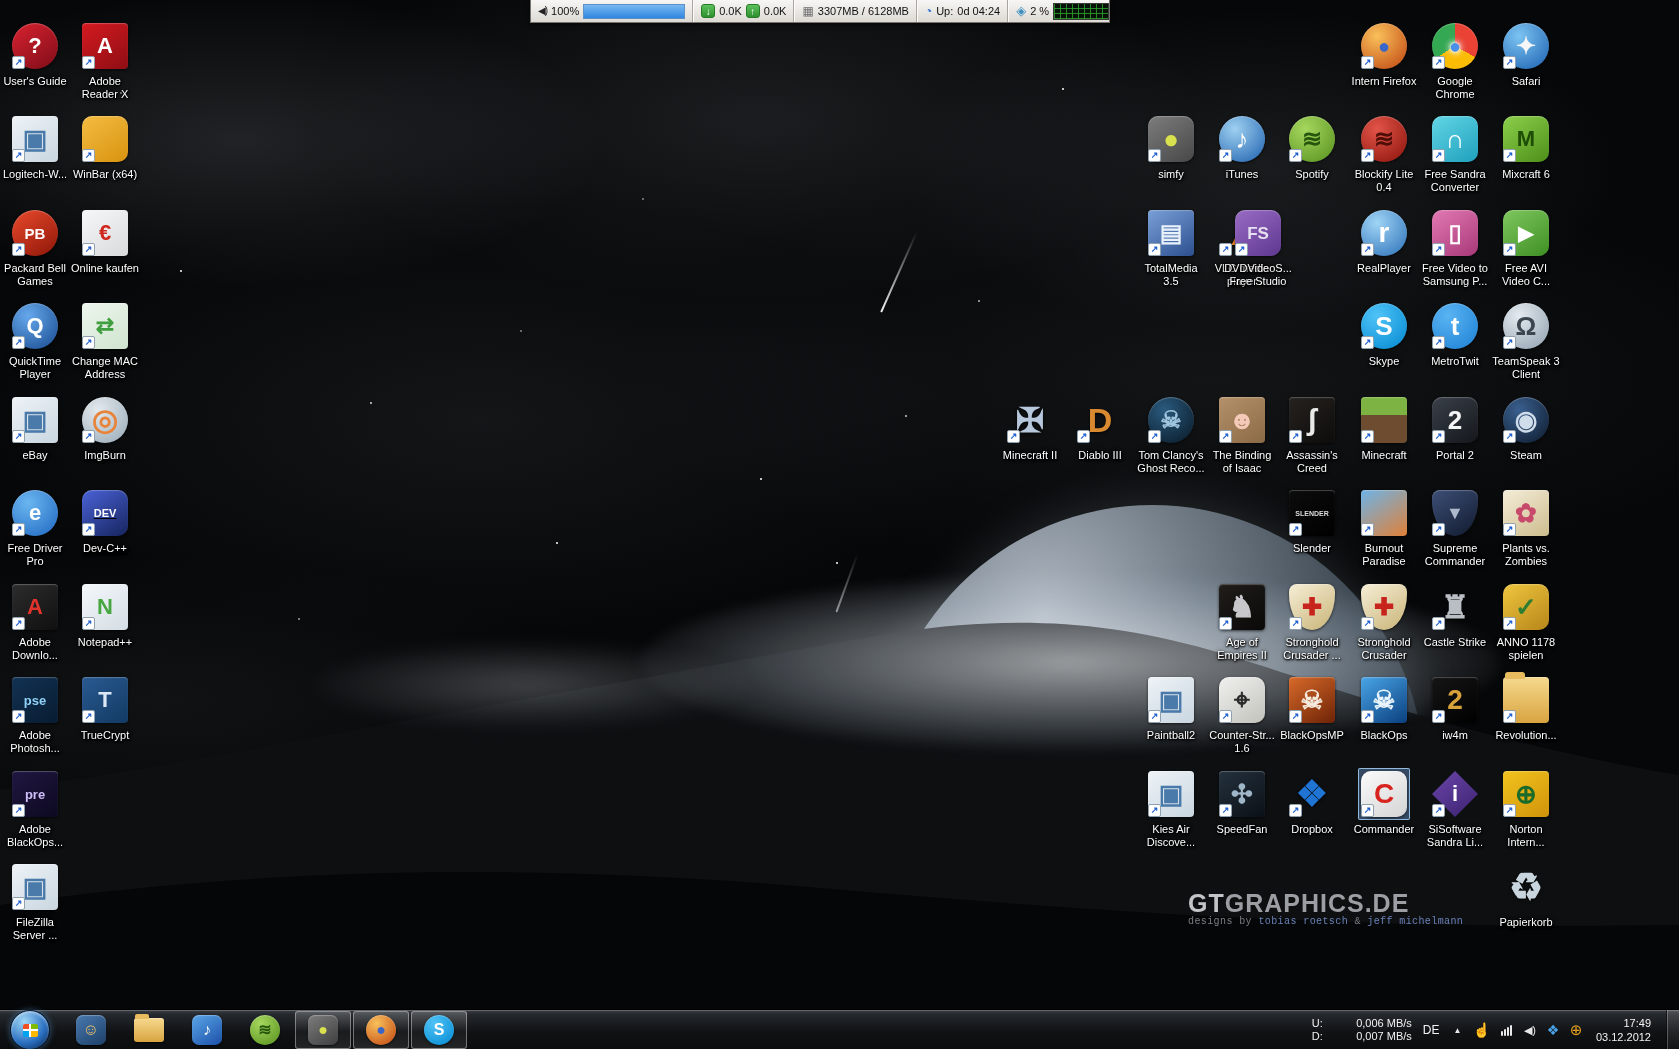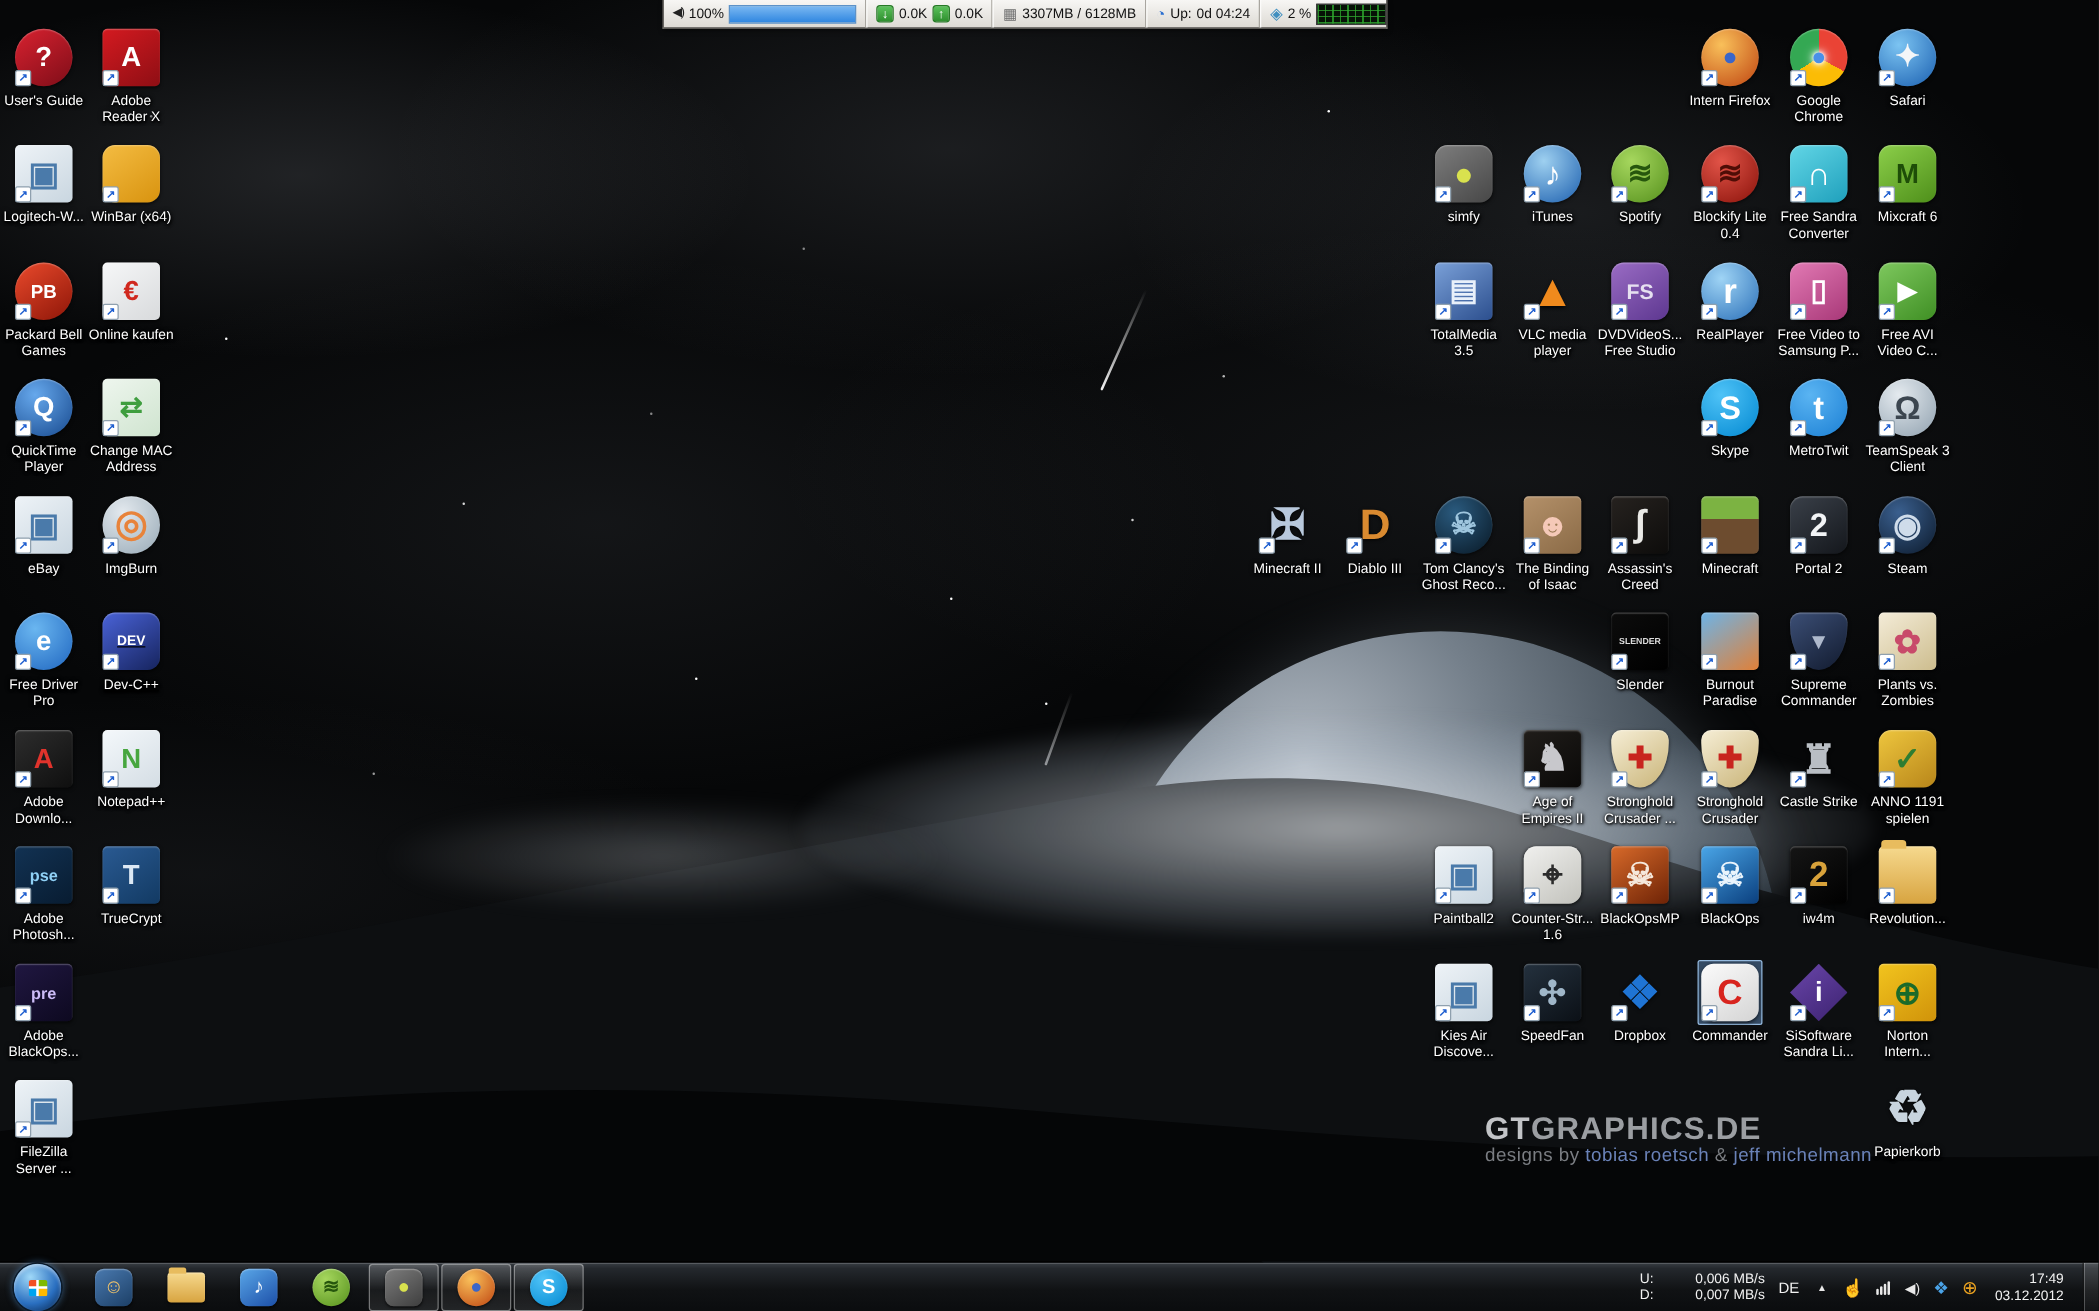--- a/index.html
+++ b/index.html
@@ -27,21 +27,21 @@
   .glow2{position:absolute;left:300px;top:640px;width:460px;height:90px;border-radius:50%;z-index:3;filter:blur(8px);
     background:radial-gradient(ellipse at center, rgba(210,218,226,.28), transparent 70%);}
   .comet{position:absolute;left:898px;top:228px;width:2px;height:88px;z-index:1;border-radius:2px;
     transform:rotate(24deg);background:linear-gradient(180deg,transparent,rgba(255,255,255,.95));}
   .comet2{position:absolute;left:846px;top:552px;width:2px;height:62px;z-index:1;opacity:.6;border-radius:2px;
     transform:rotate(20deg);background:linear-gradient(180deg,transparent,rgba(255,255,255,.9));}
   
   .wm{position:absolute;left:1188px;top:890px;z-index:4;color:#8f9296;}
   .wm-title{font-size:25px;font-weight:bold;letter-spacing:1px;color:#9b9ea2;line-height:26px;}
   .wm-gt{color:#c2c4c7;}
-  .wm-sub{font-size:15px;color:#7a7d82;letter-spacing:.4px;}
+  .wm-sub{font-size:10px;color:#7a7d82;letter-spacing:.4px;font-family:Liberation Mono, monospace;}
   .wm-name{color:#6a82b8;}
   
   .gadgetbar{position:absolute;left:530px;top:0;width:580px;height:23px;z-index:6;display:flex;align-items:stretch;
     background:linear-gradient(#f7f6f4,#dddad4);border:1px solid #76736e;border-top:none;box-sizing:border-box;
     box-shadow:0 2px 4px rgba(0,0,0,.55);font-size:11px;color:#111;}
   .gsec{display:flex;align-items:center;gap:4px;padding:0 7px;border-left:1px solid #fcfbfa;border-right:1px solid #a9a6a0;white-space:nowrap;}
   .gsec:first-child{border-left:none;}
   .gsec:last-child{border-right:none;flex:1;}
   .gico{font-size:12px;line-height:12px;}
   .gico.spk{color:#222;font-size:10px;letter-spacing:-1px;}
@@ -354,21 +354,21 @@
         </div>
         <div class="dlabel">TotalMedia 3.5</div>
       </div>
       <div class="dicon" style="left: 1207px; top: 207px;">
         <div class="iwrap">
           <div class="g plain" style="color: rgb(240, 138, 29); font-size: 36px;">▲</div>
           <div class="sc">↗</div>
         </div>
         <div class="dlabel">VLC media player</div>
       </div>
-      <div class="dicon" style="left: 1277px; top: 207px;">
+      <div class="dicon" style="left: 1223px; top: 207px;">
         <div class="iwrap">
           <div class="g rounded" style="background: linear-gradient(145deg, rgb(154, 108, 196), rgb(93, 55, 144)); color: rgb(230, 224, 240); font-size: 17px;">FS</div>
           <div class="sc">↗</div>
         </div>
         <div class="dlabel">DVDVideoS... Free Studio</div>
       </div>
       <div class="dicon" style="left: 1349px; top: 207px;">
         <div class="iwrap">
           <div class="g circle" style="background: radial-gradient(circle at 35% 28%, rgb(159, 212, 245), rgb(42, 111, 184)); color: rgb(255, 255, 255); font-size: 28px;">r</div>
           <div class="sc">↗</div>
@@ -520,21 +520,21 @@
           <div class="g plain" style="color: rgb(185, 190, 196); font-size: 32px;">♜</div>
           <div class="sc">↗</div>
         </div>
         <div class="dlabel">Castle Strike</div>
       </div>
       <div class="dicon" style="left: 1491px; top: 581px;">
         <div class="iwrap">
           <div class="g rounded" style="background: linear-gradient(145deg, rgb(238, 198, 62), rgb(184, 134, 26)); color: rgb(46, 125, 50); font-size: 26px;">✓</div>
           <div class="sc">↗</div>
         </div>
-        <div class="dlabel">ANNO 1191 spielen</div>
+        <div class="dlabel">ANNO 1178 spielen</div>
       </div>
       <div class="dicon" style="left: 1136px; top: 674px;">
         <div class="iwrap">
           <div class="g square" style="background: linear-gradient(145deg, rgb(238, 243, 247), rgb(201, 214, 224)); color: rgb(74, 122, 170); font-size: 26px;">▣</div>
           <div class="sc">↗</div>
         </div>
         <div class="dlabel">Paintball2</div>
       </div>
       <div class="dicon" style="left: 1207px; top: 674px;">
         <div class="iwrap">

